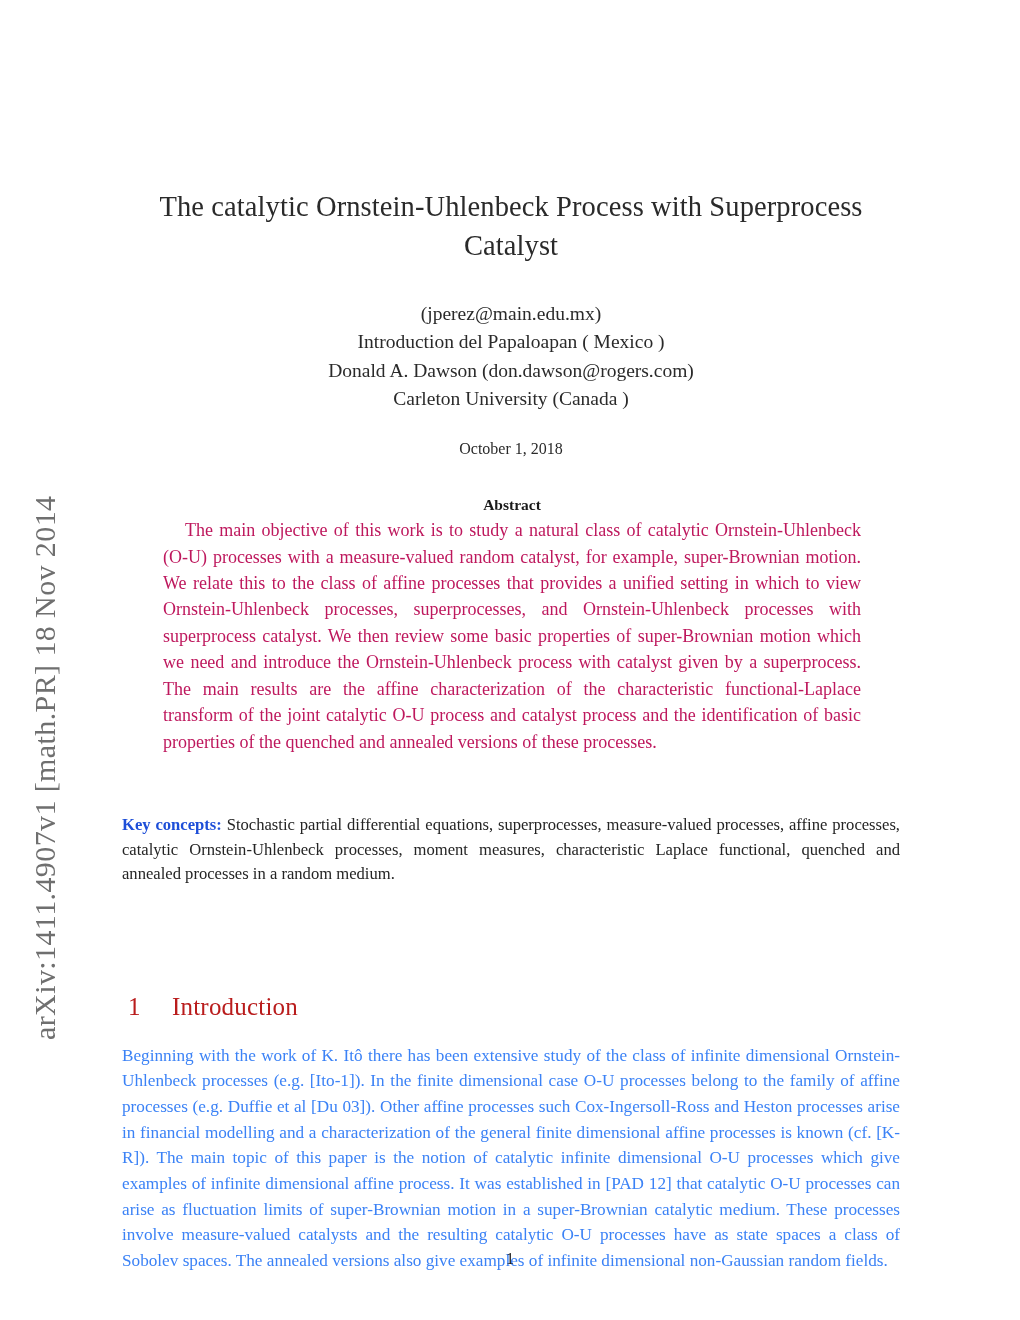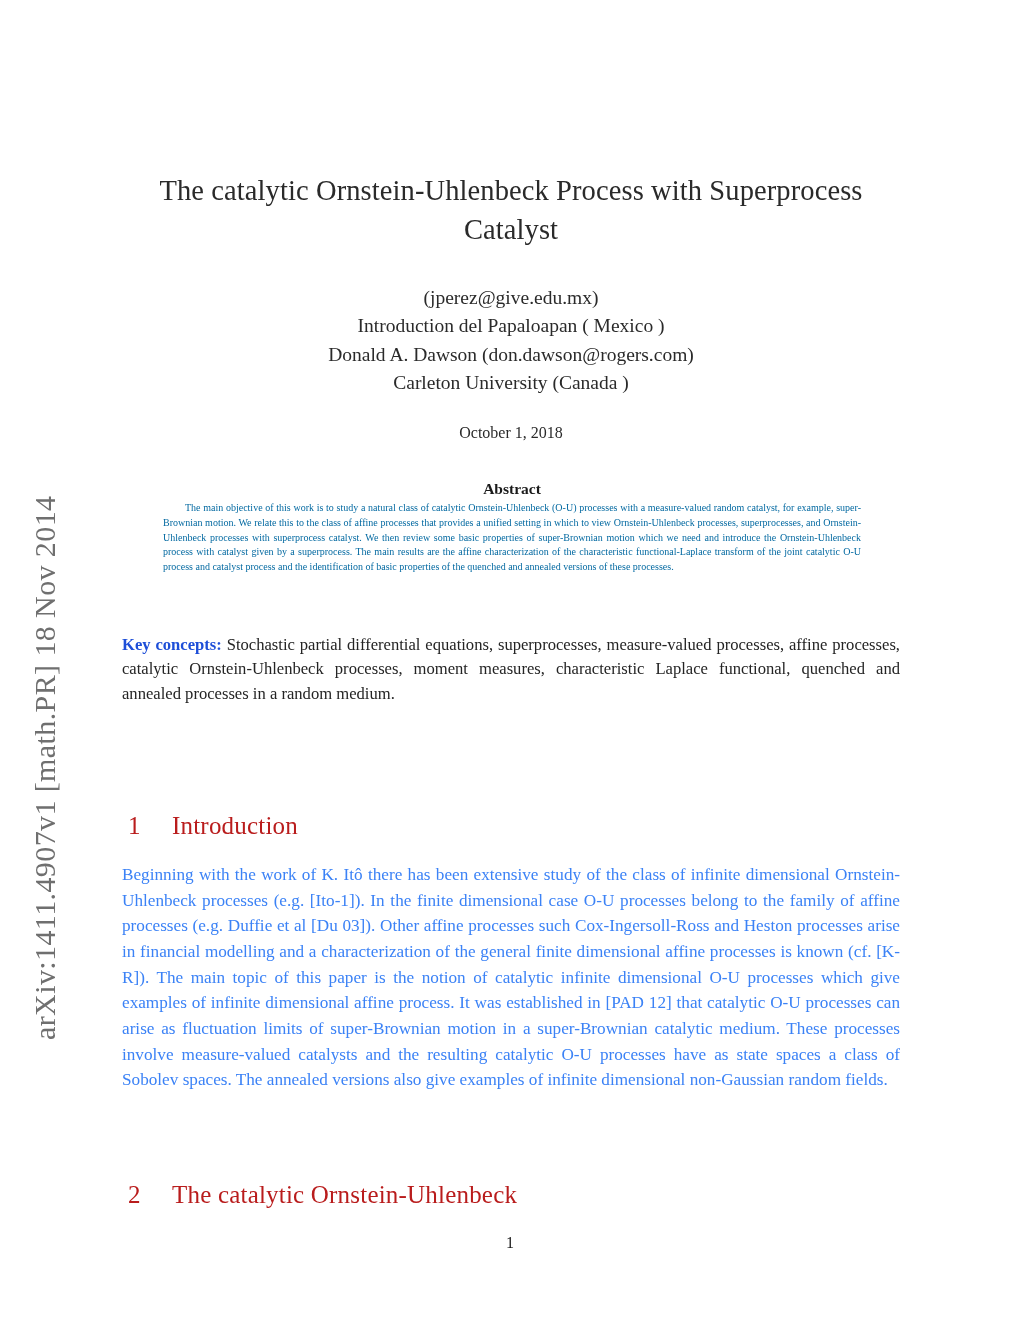--- a/index.html
+++ b/index.html
@@ -34,21 +34,21 @@
     font-family: "Liberation Serif", "DejaVu Serif", serif;
     font-size: 30px;
     letter-spacing: 0.4px;
     color: #6f6f6f;
   }
 
   
   #page {
     position: absolute;
     left: 0;
-    top: 0;
+    top: 16px;
     width: 1020px;
     height: 928px;
   }
 
   .content {
     position: absolute;
     left: 122px;
     width: 778px;
     top: 0;
   }
@@ -89,26 +89,26 @@
     margin-right: 39px;
   }
   #abstract-heading {
     text-align: center;
     font-size: 15.5px;
     font-weight: bold;
     margin: 0 0 3px 0;
     color: #1a1a1a;
   }
   #abstract-text {
-    font-size: 10px;
+    font-size: 18px;
     line-height: 1.47;
     text-align: justify;
     text-indent: 22px;
     margin: 0;
-    color: #0369a1;
+    color: #be185d;
     hyphens: none;
   }
 
   
   #key-concepts {
     margin-top: 58px;
     font-size: 16.6px;
     line-height: 1.48;
     text-align: justify;
     color: #242424;
@@ -159,21 +159,21 @@
   <div class="stamp-text">arXiv:1411.4907v1  [math.PR]  18 Nov 2014</div>
 </div>
 
 <div id="page">
 
   <div class="content">
 
     <h1 id="paper-title">The catalytic Ornstein-Uhlenbeck Process with Superprocess Catalyst</h1>
 
     <div id="author-block">
-      <span class="author-line">(jperez@give.edu.mx)</span>
+      <span class="author-line">(jperez@main.edu.mx)</span>
       <span class="author-line">Introduction del Papaloapan ( Mexico )</span>
       <span class="author-line">Donald A. Dawson (don.dawson@rogers.com)</span>
       <span class="author-line">Carleton University (Canada )</span>
     </div>
 
     <div id="paper-date">October 1, 2018</div>
 
     <div id="abstract-section">
       <div id="abstract-heading">Abstract</div>
       <p id="abstract-text">The main objective of this work is to study a natural class of catalytic Ornstein-Uhlenbeck (O-U) processes with a measure-valued random catalyst, for example, super-Brownian motion. We relate this to the class of affine processes that provides a unified setting in which to view Ornstein-Uhlenbeck processes, superprocesses, and Ornstein-Uhlenbeck processes with superprocess catalyst. We then review some basic properties of super-Brownian motion which we need and introduce the Ornstein-Uhlenbeck process with catalyst given by a superprocess. The main results are the affine characterization of the characteristic functional-Laplace transform of the joint catalytic O-U process and catalyst process and the identification of basic properties of the quenched and annealed versions of these processes.</p>

